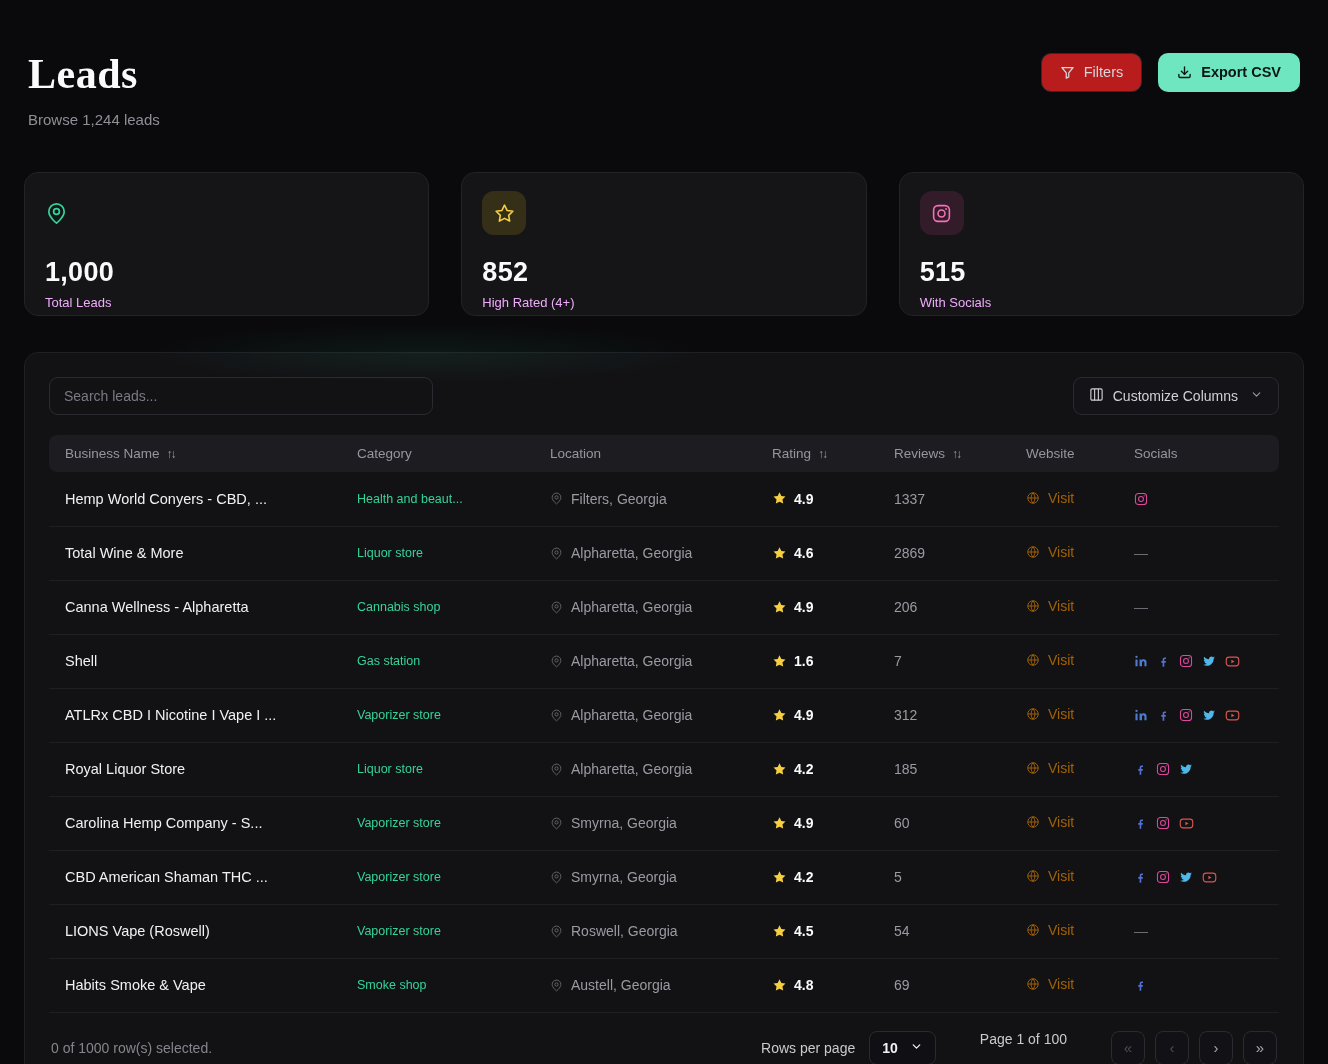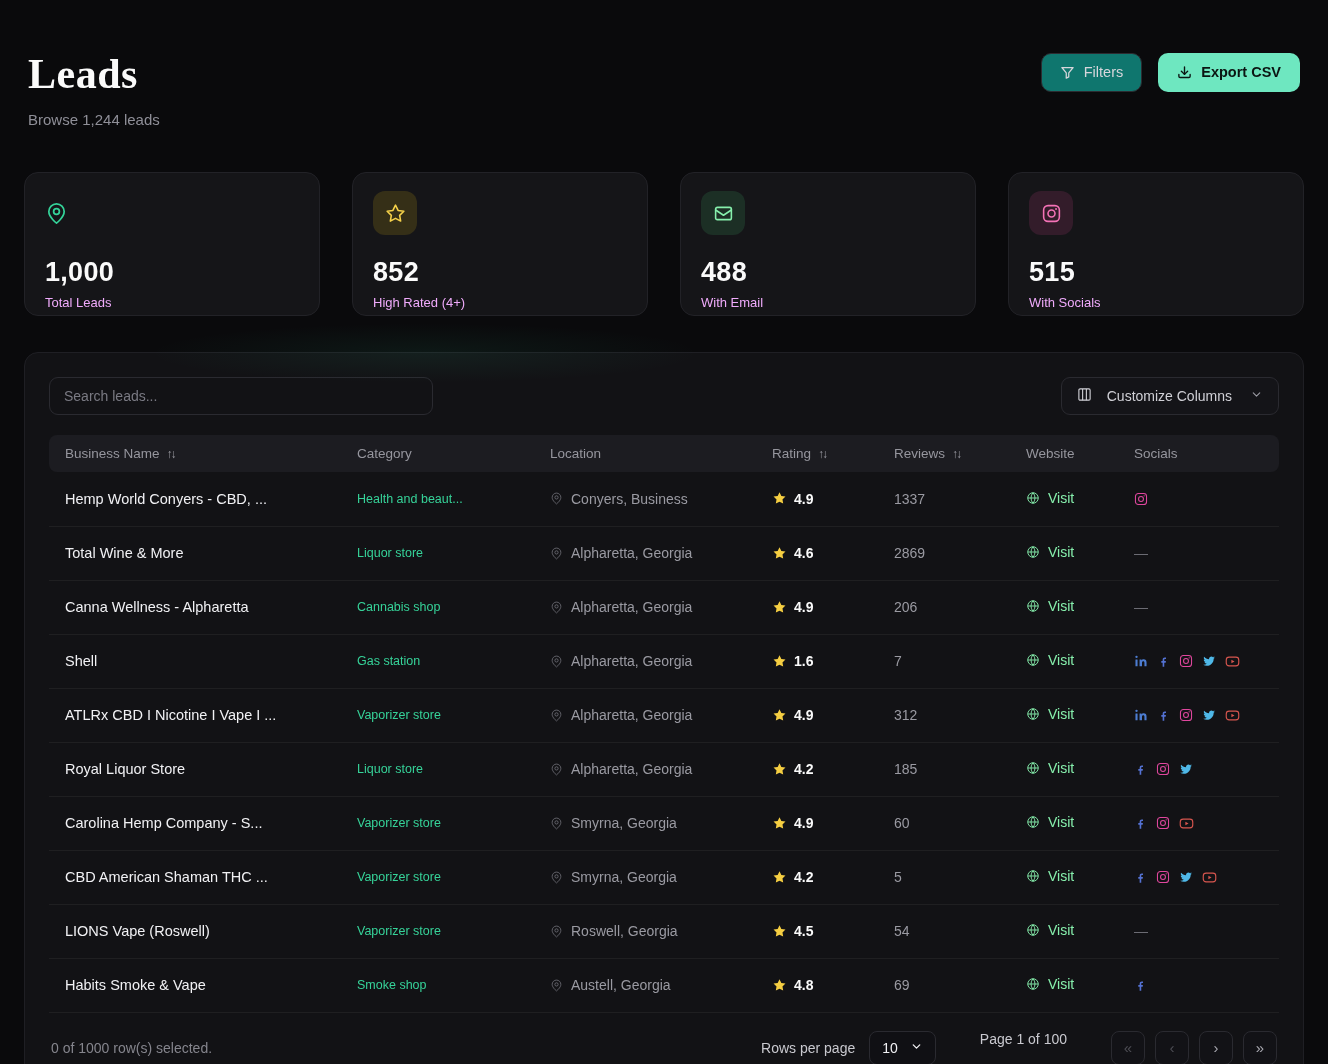--- a/index.html
+++ b/index.html
@@ -19,21 +19,21 @@
     font-family:"Liberation Serif", serif;
     font-size:42px; font-weight:600; color:#fafafa; letter-spacing:.5px; line-height:1.1;
   }
   .page-subtitle { margin-top:14px; font-size:15px; color:#8f8f98; }
   .topbar-actions { display:flex; gap:16px; margin-top:2px; }
   .btn {
     display:inline-flex; align-items:center; gap:9px;
     font-size:14.5px; border-radius:10px; padding:11px 18px; cursor:pointer;
     border:1px solid transparent; line-height:1;
   }
-  .btn-ghost { background:#0f766e; border-color:#2c2c31; color:#d6d6db; }
+  .btn-ghost { background:#b91c1c; border-color:#2c2c31; color:#d6d6db; }
   .btn-primary { background:#6ee7c0; color:#0b1512; font-weight:600; }
   .btn svg { display:block; }
 
   
   .stats { display:flex; gap:32px; margin-top:44px; }
   .stat-card {
     flex:1; height:144px; background:#151518; border:1px solid #222227;
     border-radius:14px; padding:18px 20px; position:relative;
   }
   .stat-tile {
@@ -58,21 +58,21 @@
     pointer-events:none;
   }
   .table-toolbar { display:flex; justify-content:space-between; align-items:center; margin-bottom:20px; }
   .search-input {
     width:384px; height:38px; background:transparent; border:1px solid #2a2a30;
     border-radius:9px; color:#ececf0; font-size:14px; padding:4px 14px;
     font-family:"Liberation Sans", sans-serif; outline:none;
   }
   .search-input::placeholder { color:#7a7a83; }
   .columns-btn {
-    display:inline-flex; align-items:center; gap:15px; height:38px; padding:0 15px;
+    display:inline-flex; align-items:center; gap:9px; height:38px; padding:0 15px;
     background:#141418; border:1px solid #2a2a30; border-radius:9px;
     color:#d0d0d6; font-size:14px; cursor:pointer;
   }
   .columns-btn .chev { margin-left:3px; color:#9a9aa2; }
 
   
   table { width:100%; border-collapse:collapse; table-layout:fixed; }
   thead th {
     background:#1c1c21; color:#96969e; font-weight:400; font-size:13.5px;
     text-align:left; height:37px; padding:0 16px; white-space:nowrap;
@@ -87,39 +87,39 @@
   tbody tr:last-child td { border-bottom:1px solid rgba(255,255,255,.055); }
   .cell-name { color:#f1f1f4; font-weight:500; font-size:14.5px; }
   .cell-category { color:#36d399; font-size:12.5px; }
   .cell-location { color:#9a9aa2; }
   .cell-location .loc-inner { display:flex; align-items:center; gap:8px; }
   .cell-location svg { color:#6d6d75; flex:none; }
   .cell-rating .rate-inner { display:flex; align-items:center; gap:7px; }
   .cell-rating .rate-val { color:#fafafa; font-weight:700; }
   .star-filled { color:#f5ce42; }
   .cell-reviews { color:#9a9aa2; }
-  .visit-link { display:inline-flex; align-items:center; gap:8px; color:#86efac; cursor:pointer; }
+  .visit-link { display:inline-flex; align-items:center; gap:8px; color:#a16207; cursor:pointer; }
   .cell-socials .soc-inner { display:flex; align-items:center; gap:9px; }
   .soc-icon { display:inline-flex; cursor:pointer; }
   .soc-linkedin { color:#4d7dd2; }
   .soc-facebook { color:#5472d3; }
   .soc-instagram { color:#e0479e; }
   .soc-twitter { color:#4fb8e8; }
   .soc-youtube { color:#d8564f; }
   .no-socials { color:#6b6b73; }
 
   
   .table-footer { display:flex; justify-content:space-between; align-items:center; margin-top:18px; padding:0 2px; }
   .selected-text { font-size:14px; color:#85858d; }
   .footer-right { display:flex; gap:44px; }
   .rpp { display:flex; align-items:center; gap:14px; font-size:14px; color:#c9c9cf; }
   .rpp-select {
     display:inline-flex; align-items:center; gap:12px; height:34px; padding:0 12px;
     border:1px solid #2a2a30; border-radius:8px; background:#101014; cursor:pointer;
-    font-size:14px; color:#f1f1f4; font-weight:400;
+    font-size:14px; color:#f1f1f4; font-weight:700;
   }
   .page-indicator { font-size:14px; color:#c9c9cf; font-weight:500; }
   .pager { display:flex; gap:10px; }
   .pager-btn {
     width:34px; height:34px; border:1px solid #2a2a30; border-radius:8px;
     background:#121216; color:#a8a8b0; font-size:15px; display:flex;
     align-items:center; justify-content:center; cursor:pointer; user-select:none;
   }
   .pager-btn.disabled { color:#4d4d54; cursor:default; }
 </style>
@@ -169,30 +169,20 @@
     <div class="stat-card">
       <div class="stat-tile tile-star">
         <svg width="21" height="21" viewBox="0 0 24 24" fill="none" stroke="currentColor" stroke-width="1.8" stroke-linejoin="round">
             <path d="M12 2.5l2.95 5.98 6.6.96-4.78 4.65 1.13 6.58L12 17.57l-5.9 3.1 1.13-6.58L2.45 9.44l6.6-.96L12 2.5Z"></path>
           </svg>
       </div>
       <div class="stat-value">852</div>
       <div class="stat-label">High Rated (4+)</div>
     </div>
     <div class="stat-card">
-      <div class="stat-tile tile-mail">
-        <svg width="21" height="21" viewBox="0 0 24 24" fill="none" stroke="currentColor" stroke-width="1.8" stroke-linecap="round" stroke-linejoin="round">
-            <rect x="3" y="5" width="18" height="14" rx="2"></rect>
-            <path d="m3 8 9 6 9-6"></path>
-          </svg>
-      </div>
-      <div class="stat-value">488</div>
-      <div class="stat-label">With Email</div>
-    </div>
-    <div class="stat-card">
       <div class="stat-tile tile-insta">
         <svg width="21" height="21" viewBox="0 0 24 24" fill="none" stroke="currentColor" stroke-width="1.8" stroke-linejoin="round">
             <rect x="3" y="3" width="18" height="18" rx="5"></rect>
             <circle cx="12" cy="12" r="4"></circle>
             <circle cx="17.2" cy="6.8" r="1.1" fill="currentColor" stroke="none"></circle>
           </svg>
       </div>
       <div class="stat-value">515</div>
       <div class="stat-label">With Socials</div>
     </div>
@@ -246,21 +236,21 @@
             <td class="cell-location">
               <span class="loc-inner">
                 <span style="display:inline-flex">
                   <svg width="13" height="13" viewBox="0 0 24 24" xmlns="http://www.w3.org/2000/svg">
                     <g fill="none" stroke="currentColor" stroke-width="1.6">
                       <path d="M20 10c0 6-8 12-8 12s-8-6-8-12a8 8 0 1 1 16 0Z"></path>
                       <circle cx="12" cy="10" r="3"></circle>
                     </g>
                   </svg>
                 </span>
-                <span>Conyers, Business</span>
+                <span>Filters, Georgia</span>
               </span>
             </td>
             <td class="cell-rating">
               <span class="rate-inner">
                 <span class="star-filled" style="display:inline-flex">
                   <svg width="15" height="15" viewBox="0 0 24 24" xmlns="http://www.w3.org/2000/svg">
                     <path fill="currentColor" d="M12 2l2.95 5.98 6.6.96-4.78 4.65 1.13 6.58L12 17.07l-5.9 3.1 1.13-6.58L2.45 8.94l6.6-.96L12 2Z"></path>
                   </svg>
                 </span>
                 <span class="rate-val">4.9</span>

